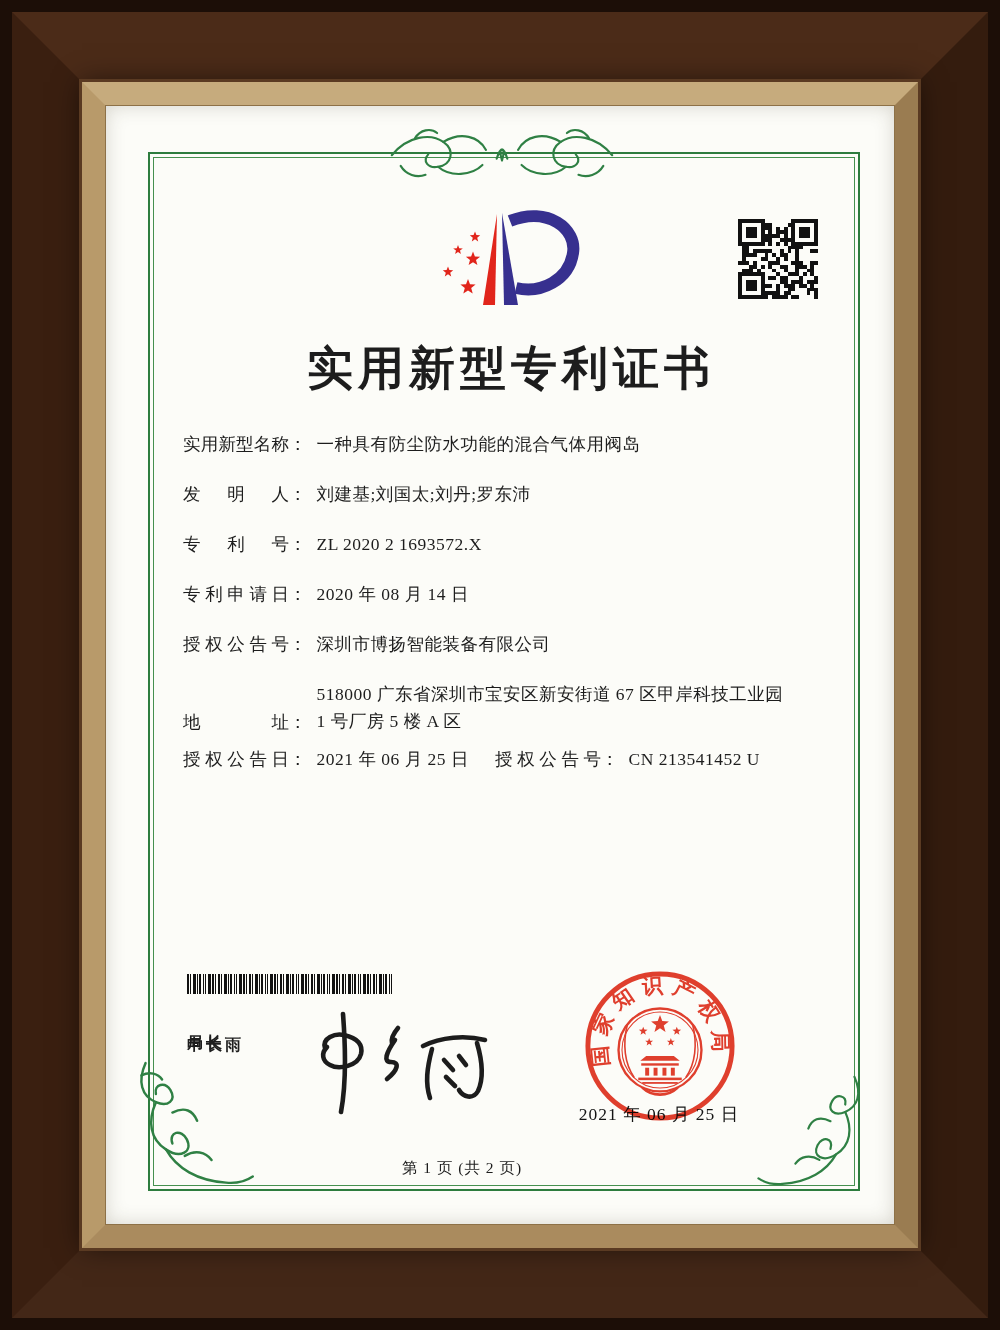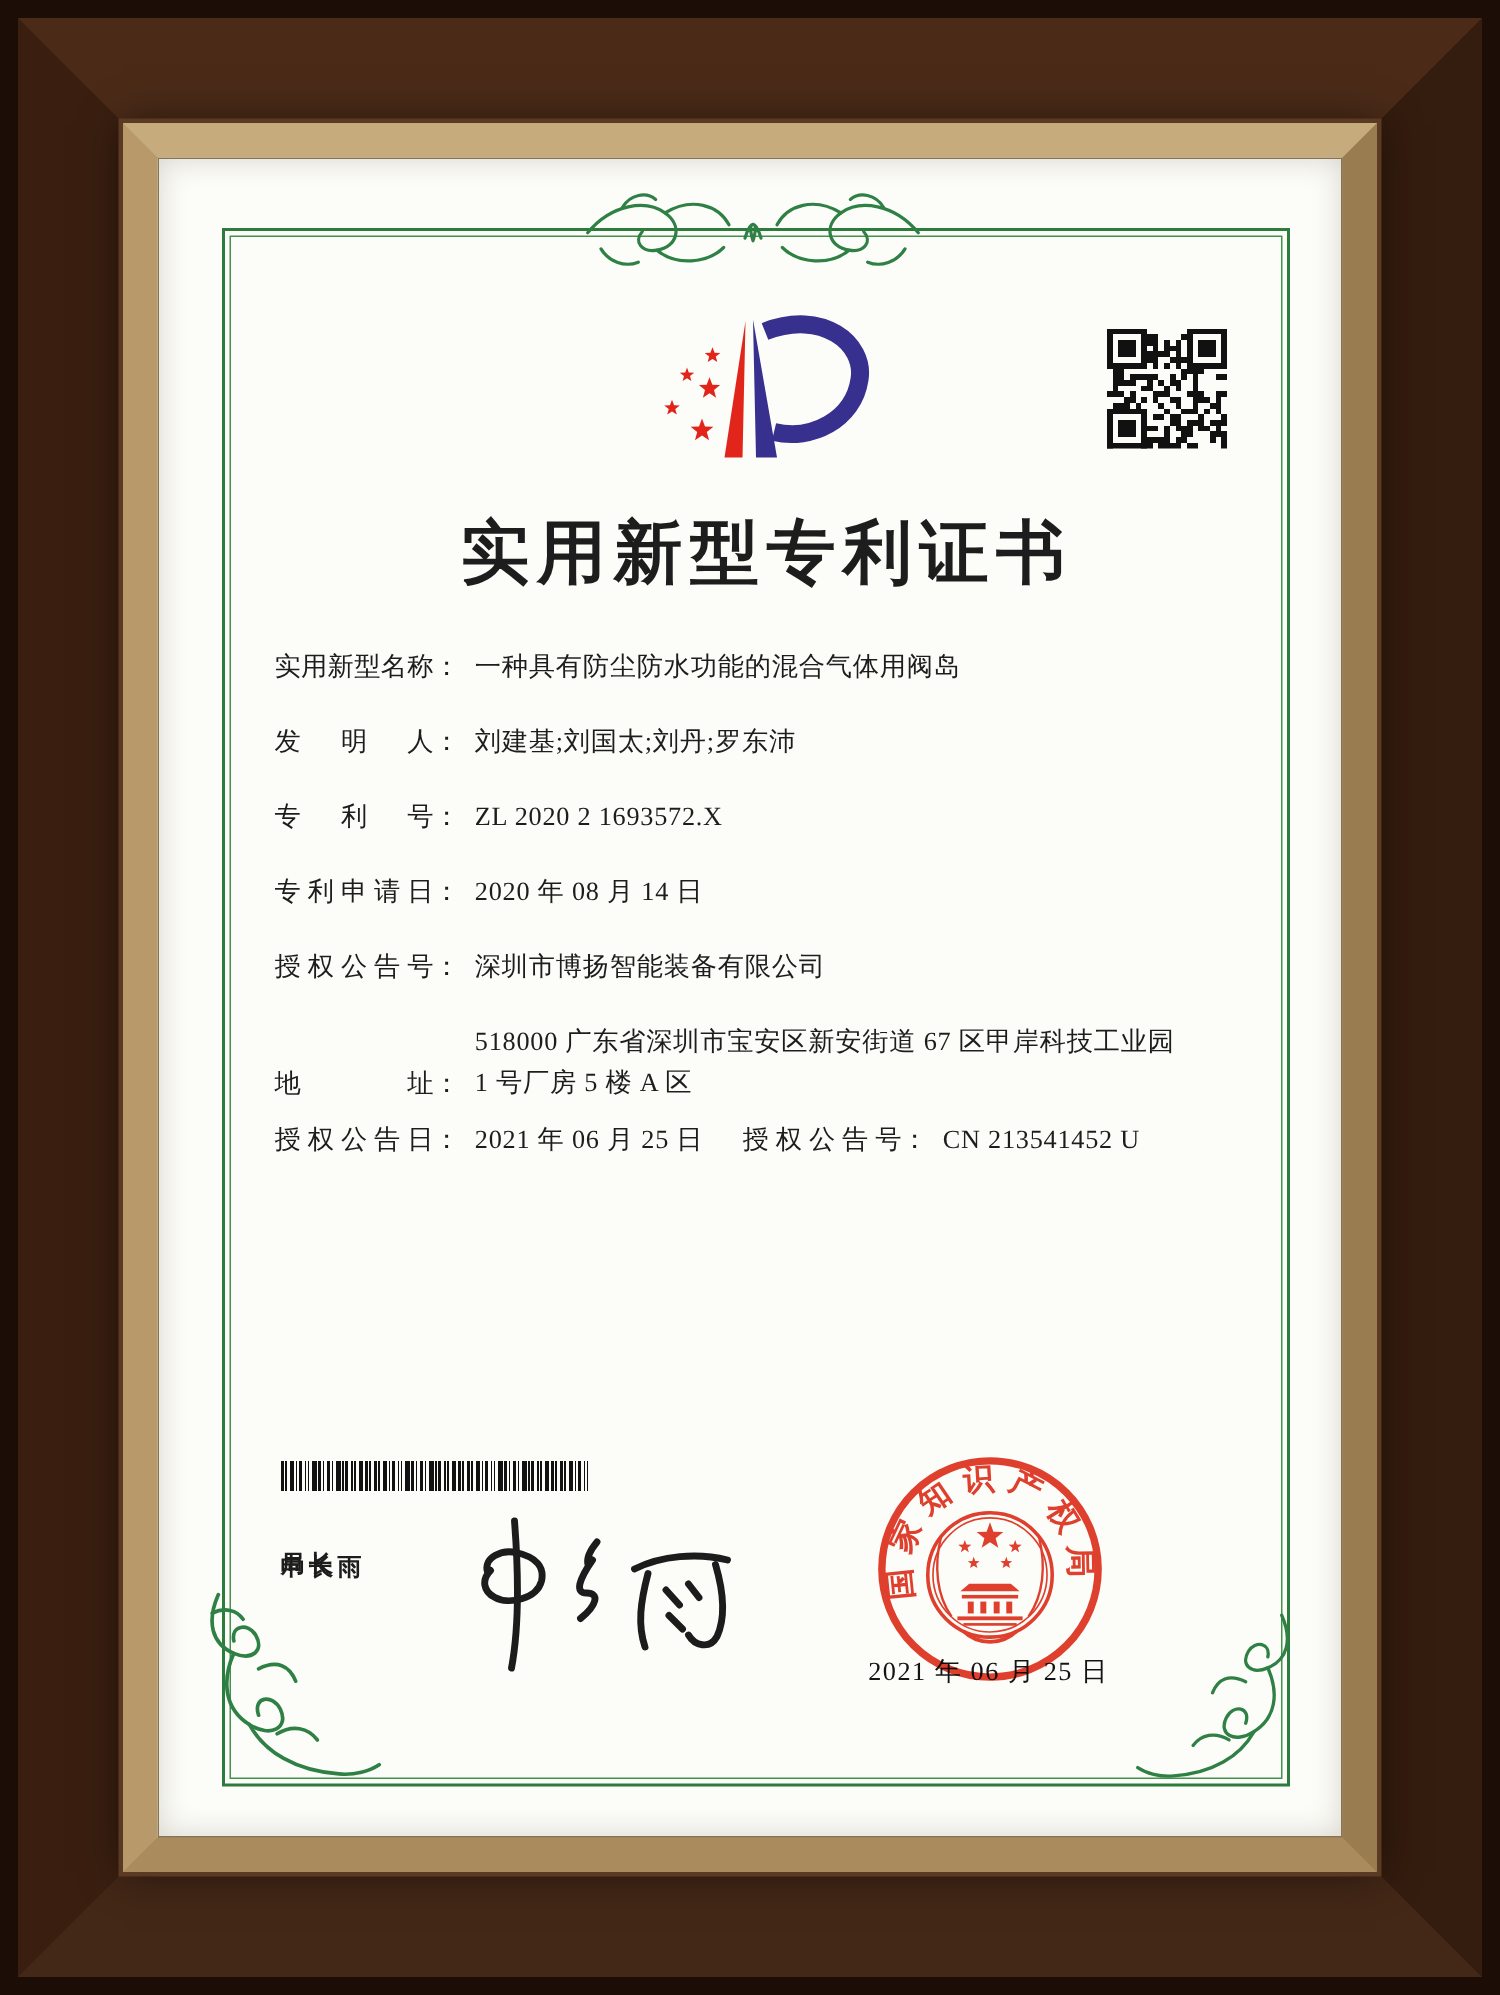--- a/index.html
+++ b/index.html
@@ -455,17 +455,18 @@
           <rect x="65" y="102" width="4" height="8"></rect>
           <rect x="73.5" y="102" width="4" height="8"></rect>
           <rect x="82.5" y="102" width="4" height="8"></rect>
           <rect x="91" y="102" width="4" height="8"></rect>
           <rect x="58" y="112" width="44" height="2.6"></rect>
           <rect x="62" y="116.5" width="36" height="1.8"></rect>
         </g>
       </svg>
     </div>
 
+    <div class="abs footer">第 1 页 (共 2 页)</div>
 
    </div>
   </div>
  </div>
 </div>
 
 </body></html>

